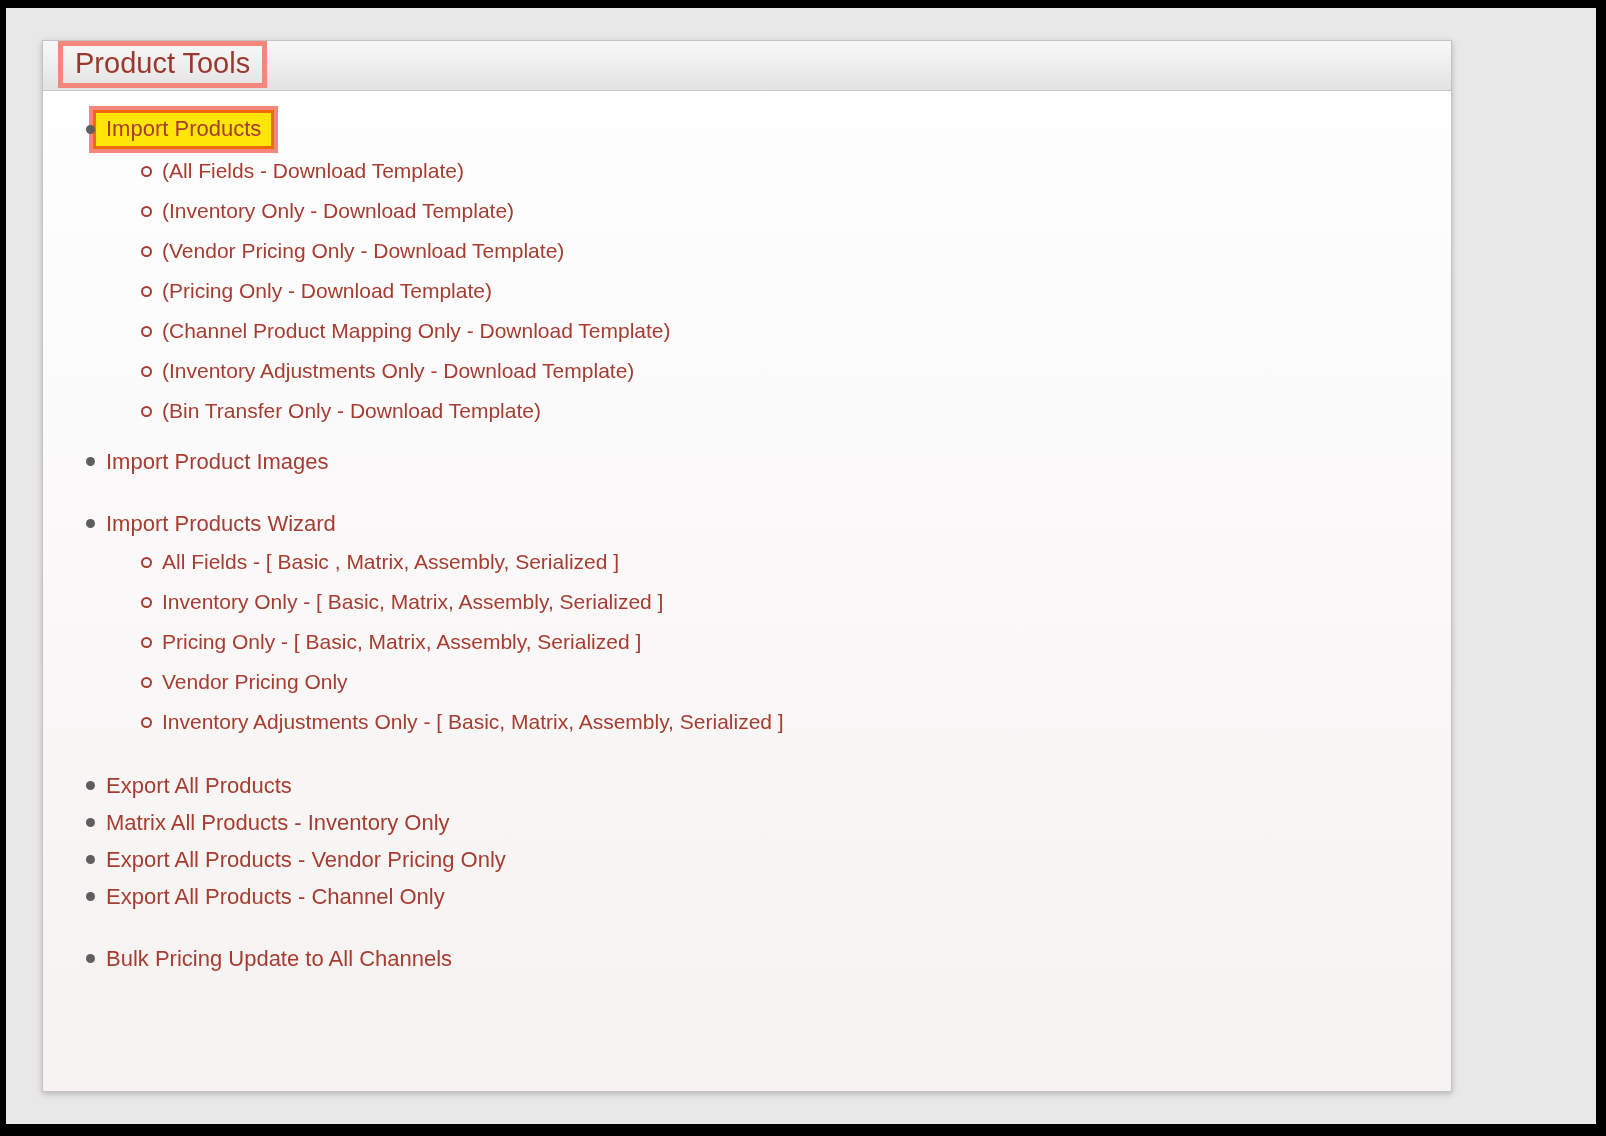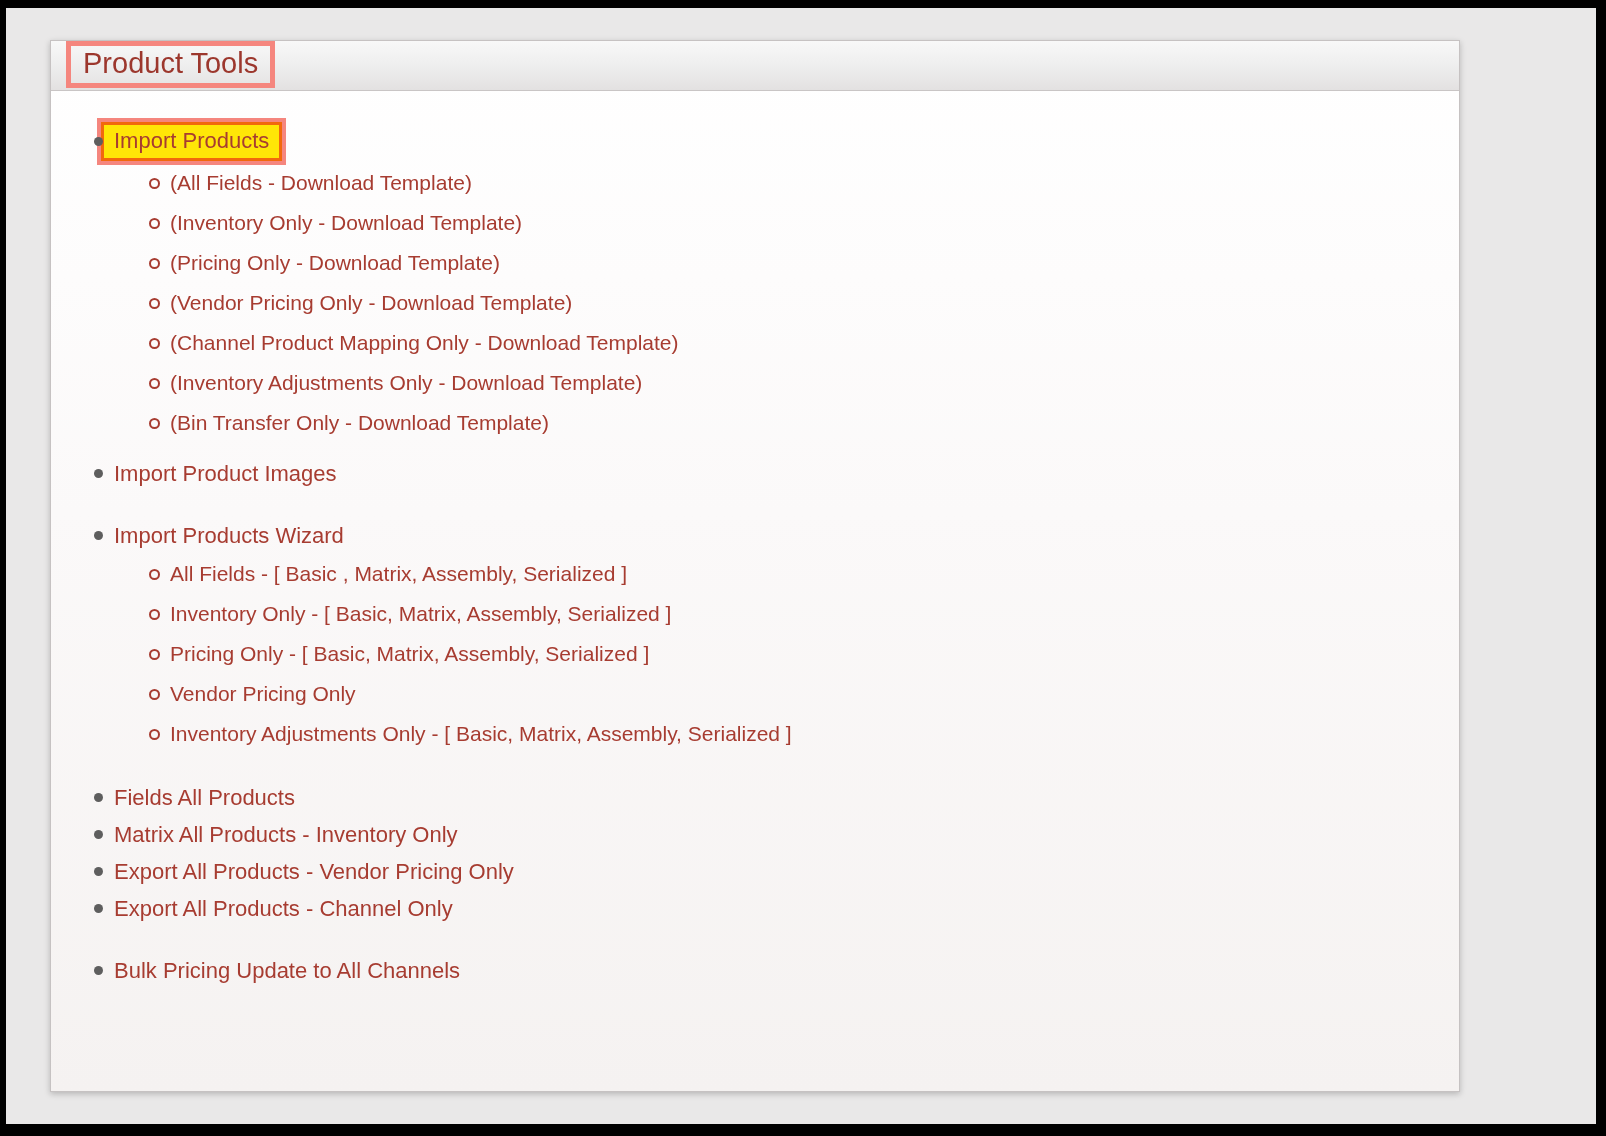--- a/index.html
+++ b/index.html
@@ -11,21 +11,21 @@
     overflow: hidden;
     font-family: "Liberation Sans", sans-serif;
   }
   .screen {
     position: absolute;
     left: 6px; top: 8px; right: 10px; bottom: 12px;
     background: #e9e8e8;
   }
   .panel {
     position: absolute;
-    left: 44px;
+    left: 36px;
     top: 32px;
     width: 1410px;
     height: 1052px;
     box-sizing: border-box;
     background: linear-gradient(180deg, #ffffff 0%, #fbf9f9 45%, #f5f2f1 100%);
     border: 1px solid #c6c2c2;
     box-shadow: 0 2px 6px rgba(0,0,0,0.22);
   }
   .panel-header {
     height: 50px;
@@ -40,21 +40,21 @@
     display: inline-block;
     border: 5px solid #f5867e;
     padding: 1px 12px 3px 12px;
     margin-top: -2px;
   }
   .page-title {
     font-size: 29px;
     color: #9c372d;
   }
   .content {
-    padding: 28px 30px 0 42px;
+    padding: 16px 30px 0 42px;
   }
   ul { list-style: none; margin: 0; padding: 0; }
   .lvl1 > li {
     position: relative;
     padding-left: 21px;
     font-size: 22px;
     line-height: 37px;
     color: #a73c31;
   }
   .lvl1 > li::before {
@@ -108,39 +108,39 @@
     <div class="panel-header">
       <span class="title-box">
         <span class="page-title">Product Tools</span>
       </span>
     </div>
     <div class="content" id="menu-root">
         <ul class="lvl1 group">
           <li class="has-highlight"><span class="link hl-yellow">Import Products</span><ul class="lvl2">
               <li><span class="link">(All Fields - Download Template)</span></li>
               <li><span class="link">(Inventory Only - Download Template)</span></li>
+              <li><span class="link">(Vendor Pricing Only - Download Template)</span></li>
               <li><span class="link">(Pricing Only - Download Template)</span></li>
-              <li><span class="link">(Vendor Pricing Only - Download Template)</span></li>
               <li><span class="link">(Channel Product Mapping Only - Download Template)</span></li>
               <li><span class="link">(Inventory Adjustments Only - Download Template)</span></li>
               <li><span class="link">(Bin Transfer Only - Download Template)</span></li>
             </ul></li>
           <li><span class="link">Import Product Images</span></li>
         </ul>
         <ul class="lvl1 group">
           <li><span class="link">Import Products Wizard</span><ul class="lvl2">
               <li><span class="link">All Fields - [ Basic , Matrix, Assembly, Serialized ]</span></li>
               <li><span class="link">Inventory Only - [ Basic, Matrix, Assembly, Serialized ]</span></li>
               <li><span class="link">Pricing Only - [ Basic, Matrix, Assembly, Serialized ]</span></li>
               <li><span class="link">Vendor Pricing Only</span></li>
               <li><span class="link">Inventory Adjustments Only - [ Basic, Matrix, Assembly, Serialized ]</span></li>
             </ul></li>
         </ul>
         <ul class="lvl1 group">
-          <li><span class="link">Fields All Products</span></li>
+          <li><span class="link">Export All Products</span></li>
           <li><span class="link">Matrix All Products - Inventory Only</span></li>
           <li><span class="link">Export All Products - Vendor Pricing Only</span></li>
           <li><span class="link">Export All Products - Channel Only</span></li>
         </ul>
         <ul class="lvl1 group">
           <li><span class="link">Bulk Pricing Update to All Channels</span></li>
         </ul>
       </div>
   </div>
 </div>

